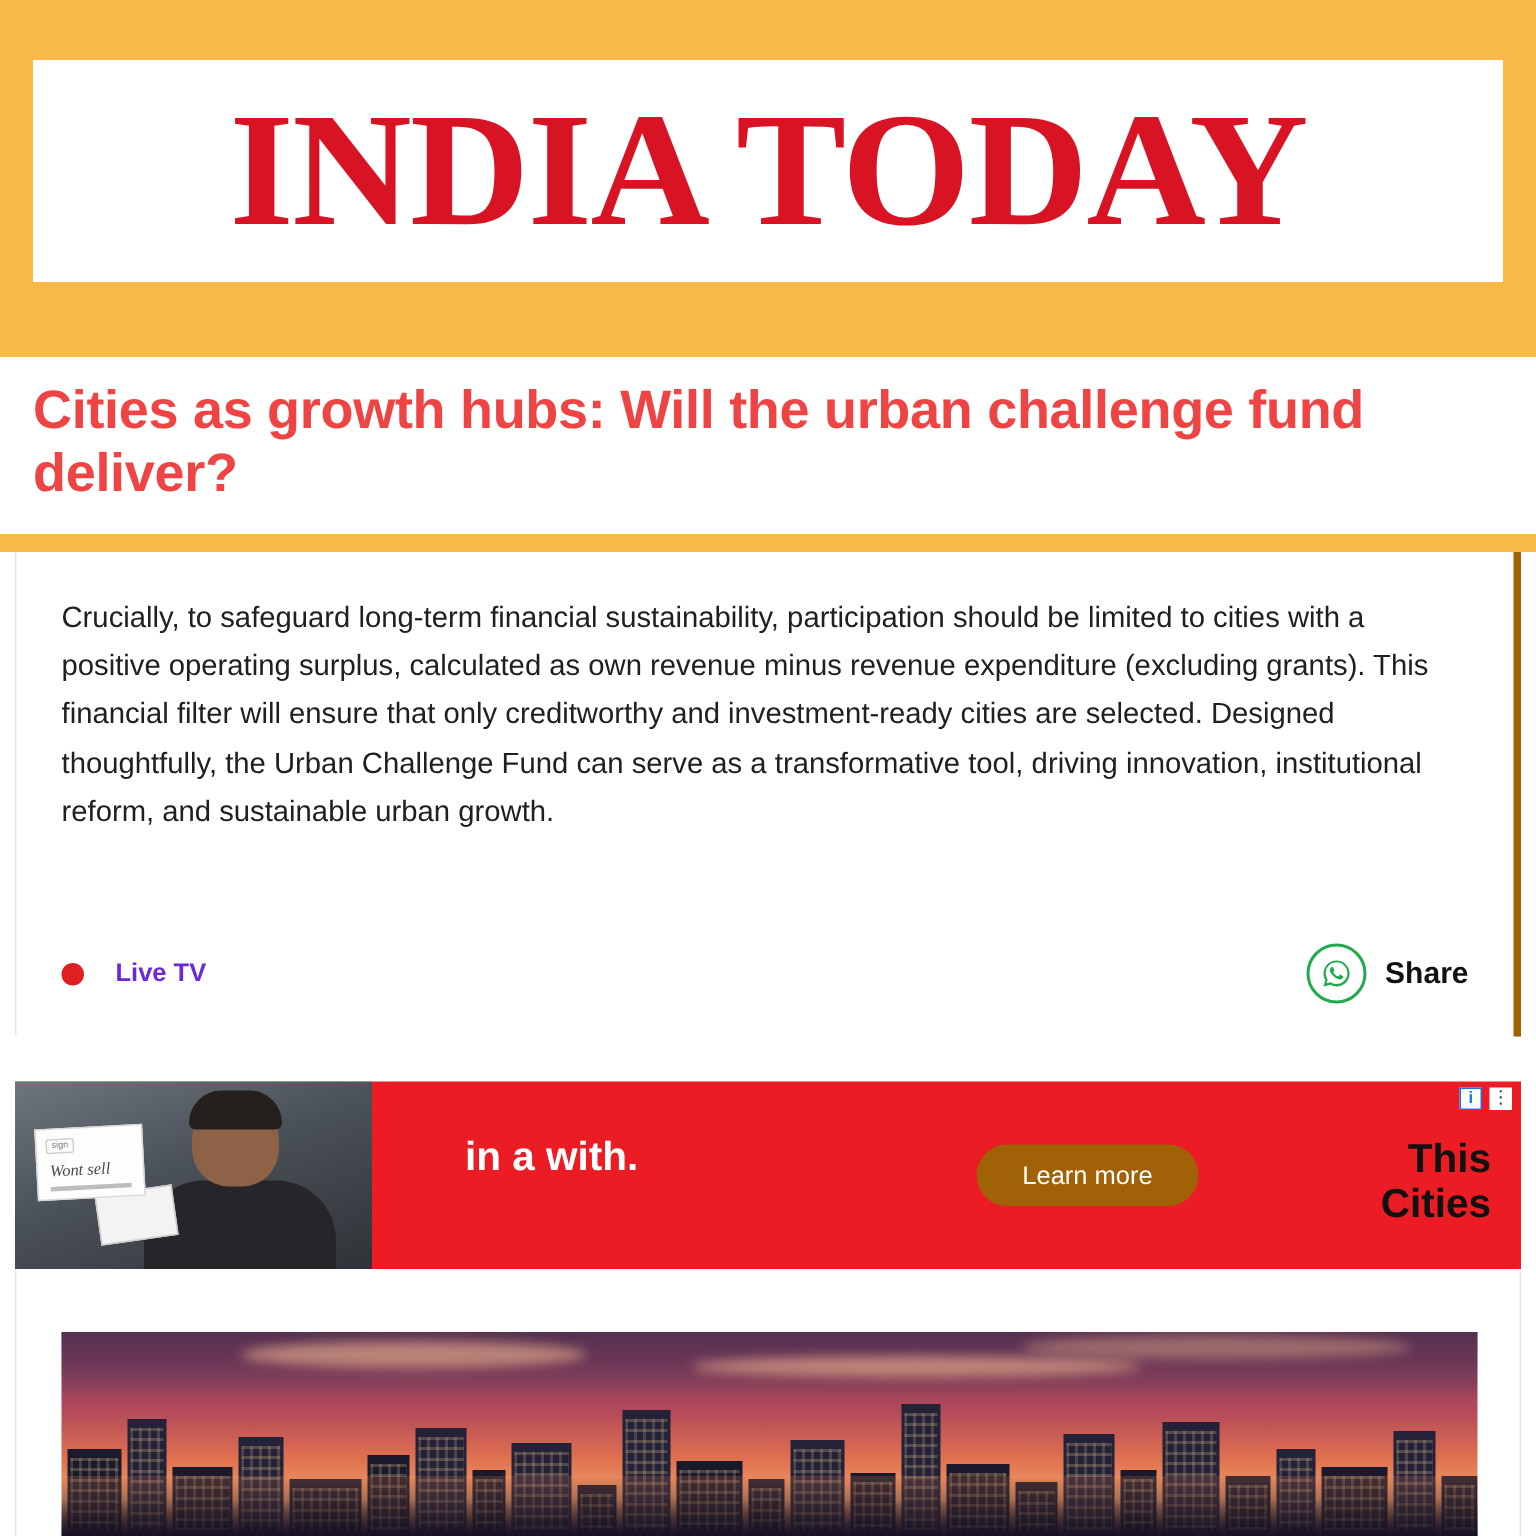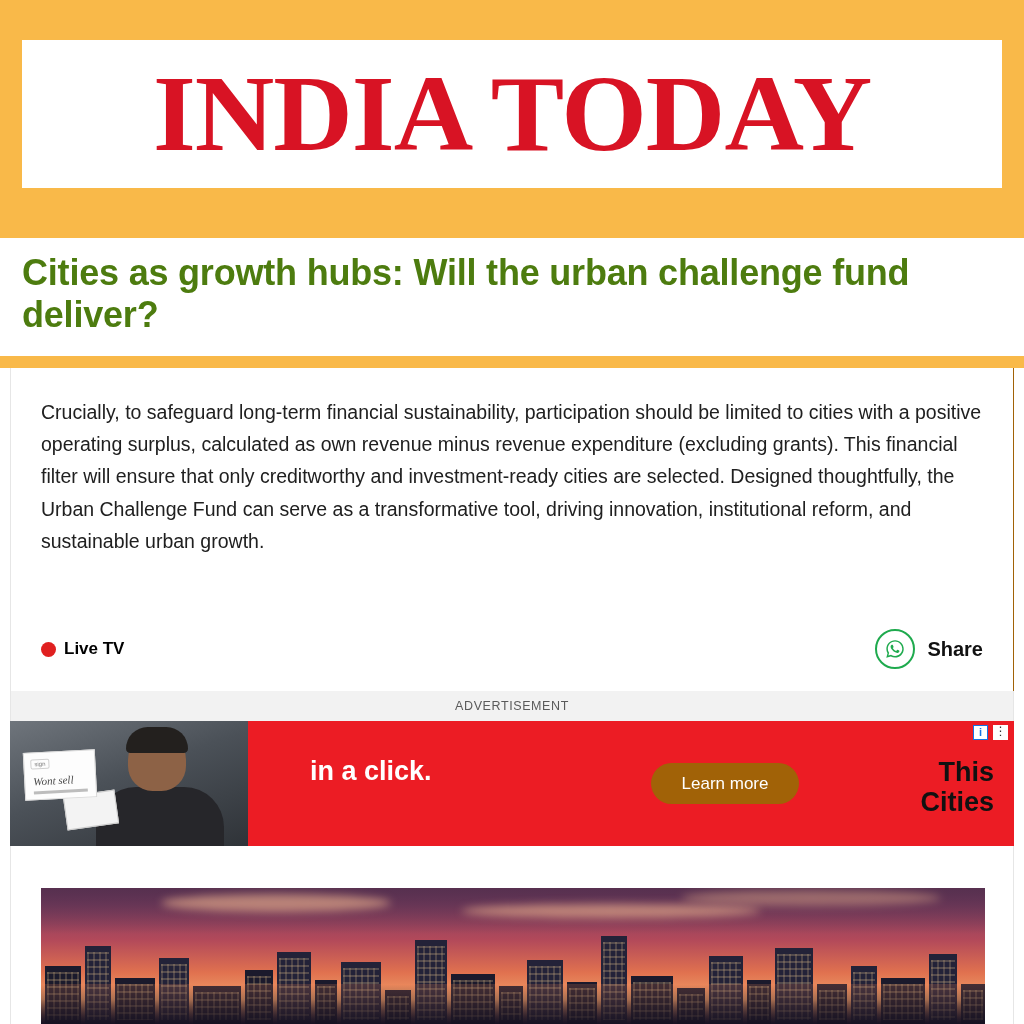--- a/index.html
+++ b/index.html
@@ -52,42 +52,42 @@
     left: 0; top: 238px;
     width: 1024px;
     height: 118px;
     background: #ffffff;
     padding: 14px 22px 0 22px;
   }
   .headline {
     font-size: 36px;
     font-weight: 700;
     line-height: 1.16;
-    color: #4d7c0f;
+    color: #ef4444;
     letter-spacing: -0.2px;
   }
 
   
   .divider-orange {
     position: absolute;
     left: 0; top: 356px;
     width: 1024px;
     height: 12px;
     background: #f9b949;
   }
 
   
   .article-card {
     position: absolute;
     left: 10px; top: 368px;
     width: 1004px;
     height: 323px;
     background: #ffffff;
     border-left: 1px solid #e6e6e6;
-    border-right: 1px solid #a16207;
+    border-right: 5px solid #a16207;
     padding: 28px 30px 0 30px;
   }
   .article-body {
     font-size: 19.5px;
     line-height: 1.65;
     color: #202020;
     font-weight: 400;
   }
 
   .article-tools {
@@ -95,24 +95,24 @@
     left: 30px; right: 30px;
     bottom: 22px;
     height: 40px;
     display: flex;
     align-items: center;
     justify-content: space-between;
   }
   .live-tv {
     display: flex;
     align-items: center;
-    gap: 8px;
+    gap: 21px;
     font-size: 17px;
     font-weight: 700;
-    color: #000000;
+    color: #6d28d9;
   }
   .live-dot {
     width: 15px; height: 15px;
     border-radius: 50%;
     background: #e02020;
     display: inline-block;
   }
   .share-wrap {
     display: flex;
     align-items: center;
@@ -364,39 +364,36 @@
         <span class="wa-icon">
           <svg width="22" height="22" viewBox="0 0 24 24" fill="currentColor" aria-hidden="true">
             <path d="M12.04 2.5c-5.23 0-9.48 4.24-9.48 9.47 0 1.67.44 3.3 1.27 4.74L2.5 21.5l4.93-1.29a9.45 9.45 0 0 0 4.61 1.18h.01c5.23 0 9.48-4.24 9.48-9.47s-4.25-9.42-9.49-9.42zm0 17.06h-.01a7.9 7.9 0 0 1-4.02-1.1l-.29-.17-2.93.77.78-2.85-.19-.29a7.84 7.84 0 0 1-1.2-4.18c0-4.34 3.53-7.87 7.87-7.87 2.1 0 4.08.82 5.56 2.31a7.81 7.81 0 0 1 2.3 5.57c0 4.34-3.53 7.81-7.87 7.81zm4.32-5.85c-.24-.12-1.4-.69-1.62-.77-.22-.08-.38-.12-.54.12-.16.24-.61.77-.75.93-.14.16-.28.18-.51.06-.24-.12-1-.37-1.9-1.17-.7-.62-1.18-1.4-1.32-1.63-.14-.24-.02-.37.1-.49.11-.11.24-.28.36-.42.12-.14.16-.24.24-.4.08-.16.04-.3-.02-.42-.06-.12-.54-1.29-.74-1.77-.2-.47-.39-.4-.54-.41l-.46-.01c-.16 0-.42.06-.63.3-.22.24-.83.81-.83 1.98s.85 2.3.97 2.46c.12.16 1.67 2.55 4.05 3.58.57.24 1.01.39 1.35.5.57.18 1.09.15 1.5.09.46-.07 1.4-.57 1.6-1.13.2-.55.2-1.03.14-1.13-.06-.1-.22-.16-.46-.28z"></path>
           </svg>
         </span>
         <span class="share-label">Share</span>
       </div>
     </div>
   </div>
 
-  <div class="ad-label-row">
-    <span class="ad-label">ADVERTISEMENT</span>
-  </div>
 
   <div class="ad-banner">
     <div class="ad-photo">
       <div class="ad-person-body"></div>
       <div class="ad-person-head"></div>
       <div class="ad-person-hair"></div>
       <div class="ad-card-white"></div>
       <div class="ad-doc">
         <span class="ad-doc-badge">sign</span>
         <span class="ad-doc-sign">Wont sell</span>
         <i class="ad-doc-line" style="left:8px;top:38px;width:54px;"></i>
       </div>
     </div>
 
     <div class="ad-headline">
-      <div>in a click.</div>
+      <div>in a with.</div>
     </div>
 
     <button class="ad-cta">Learn more</button>
 
     <div class="ad-brand">
       <div>This</div>
       <div>Cities</div>
     </div>
 
     <div class="ad-info-row">

